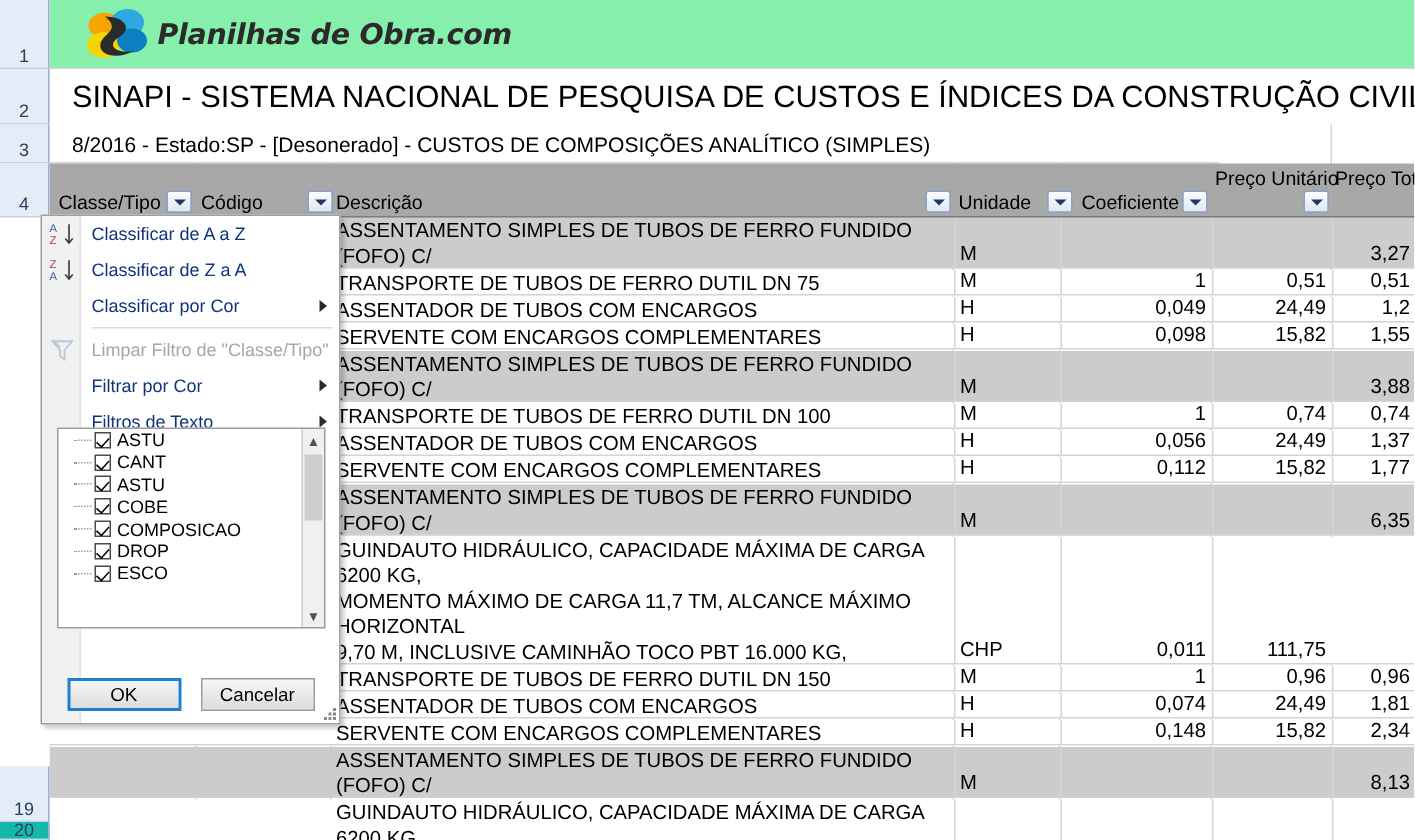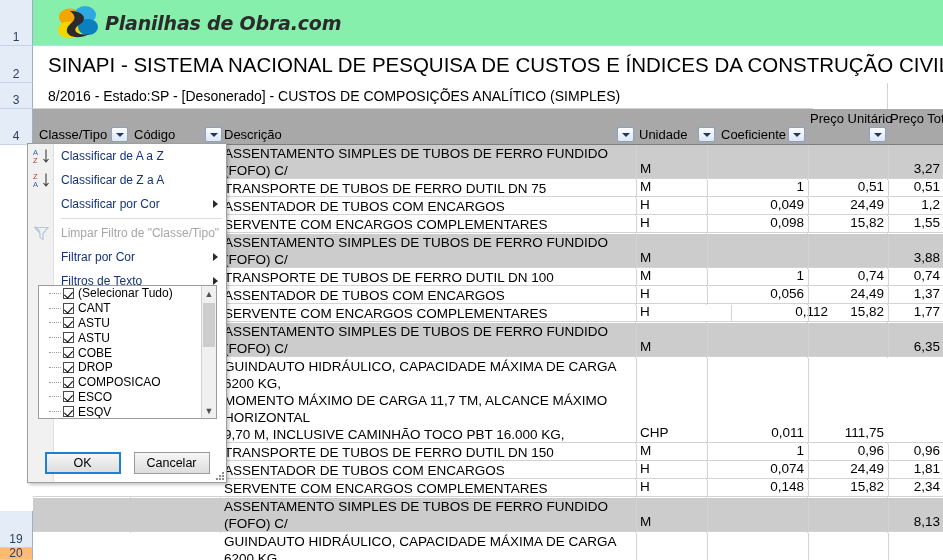--- a/index.html
+++ b/index.html
@@ -34,21 +34,21 @@
     color: #2a3f5f;
     font-size: 12px;
     text-align: center;
     line-height: 1;
     display: flex;
     align-items: flex-end;
     justify-content: center;
     padding-bottom: 2px;
   }
   .rowhdr.active {
-    background: #fdba74;
+    background: #14b8a6;
     color: #2a3f5f;
     text-align: center;
   }
 
   
   .sheet {
     position: absolute;
     left: 33px; top: 0;
     width: 910px; height: 560px;
     background: #ffffff;
@@ -466,21 +466,21 @@
         <div class="cell c-unid botl seplight" style="position: absolute;">H</div>
         <div class="cell c-coef num bot seplight" style="position: absolute;">0,056</div>
         <div class="cell c-unit num bot seplight" style="position: absolute;">24,49</div>
         <div class="cell c-total num bot seplight" style="position: absolute;">1,37</div>
       </div>
       <div class="datarow plain" style="top: 305px; height: 17px;">
         <div class="cell c-classe botl" style="position: absolute;"></div>
         <div class="cell c-codigo botl" style="position: absolute;"></div>
         <div class="cell c-desc" style="position: absolute; padding-top: 0px;">SERVENTE COM ENCARGOS COMPLEMENTARES</div>
         <div class="cell c-unid botl seplight" style="position: absolute;">H</div>
-        <div class="cell c-coef num bot seplight" style="position: absolute; margin-left: 24px;">0,112</div>
+        <div class="cell c-coef num bot seplight" style="position: absolute;">0,112</div>
         <div class="cell c-unit num bot seplight" style="position: absolute;">15,82</div>
         <div class="cell c-total num bot seplight" style="position: absolute;">1,77</div>
       </div>
       <div class="datarow group" style="top: 323px; height: 34px;">
         <div class="cell c-classe botl" style="position: absolute;"></div>
         <div class="cell c-codigo botl" style="position: absolute;"></div>
         <div class="cell c-desc" style="position: absolute; padding-top: 0px;">ASSENTAMENTO SIMPLES DE TUBOS DE FERRO FUNDIDO (FOFO) C/
 JUNTA ELASTICA - DN 150 - INCLUSIVE TRANSPORTE</div>
         <div class="cell c-unid botl seplight" style="position: absolute;">M</div>
         <div class="cell c-coef num bot seplight" style="position: absolute;"></div>
@@ -608,61 +608,51 @@
     <div class="mitem">
       <span>Filtros de Texto</span>
       <span class="arrow"></span>
     </div>
 
     <div class="listbox">
       <div id="filter-items">
           <div class="litem">
             <span class="tree-dots"></span>
             <span class="cbx"></span>
-            <span>(Selecionar Tudo)</span>
+            <span>ASTU</span>
           </div>
           <div class="litem">
             <span class="tree-dots"></span>
             <span class="cbx"></span>
             <span>CANT</span>
           </div>
           <div class="litem">
             <span class="tree-dots"></span>
             <span class="cbx"></span>
             <span>ASTU</span>
           </div>
           <div class="litem">
             <span class="tree-dots"></span>
             <span class="cbx"></span>
-            <span>ASTU</span>
+            <span>COBE</span>
           </div>
           <div class="litem">
             <span class="tree-dots"></span>
             <span class="cbx"></span>
-            <span>COBE</span>
+            <span>COMPOSICAO</span>
           </div>
           <div class="litem">
             <span class="tree-dots"></span>
             <span class="cbx"></span>
             <span>DROP</span>
           </div>
           <div class="litem">
             <span class="tree-dots"></span>
             <span class="cbx"></span>
-            <span>COMPOSICAO</span>
-          </div>
-          <div class="litem">
-            <span class="tree-dots"></span>
-            <span class="cbx"></span>
             <span>ESCO</span>
-          </div>
-          <div class="litem">
-            <span class="tree-dots"></span>
-            <span class="cbx"></span>
-            <span>ESQV</span>
           </div>
         </div>
       <div class="lscroll">
         <div class="arrw">▲</div>
         <div class="thumb"></div>
         <div class="arrw" style="position:absolute;bottom:0;left:0;right:0">▼</div>
       </div>
     </div>
 
     <div class="btnrow">

